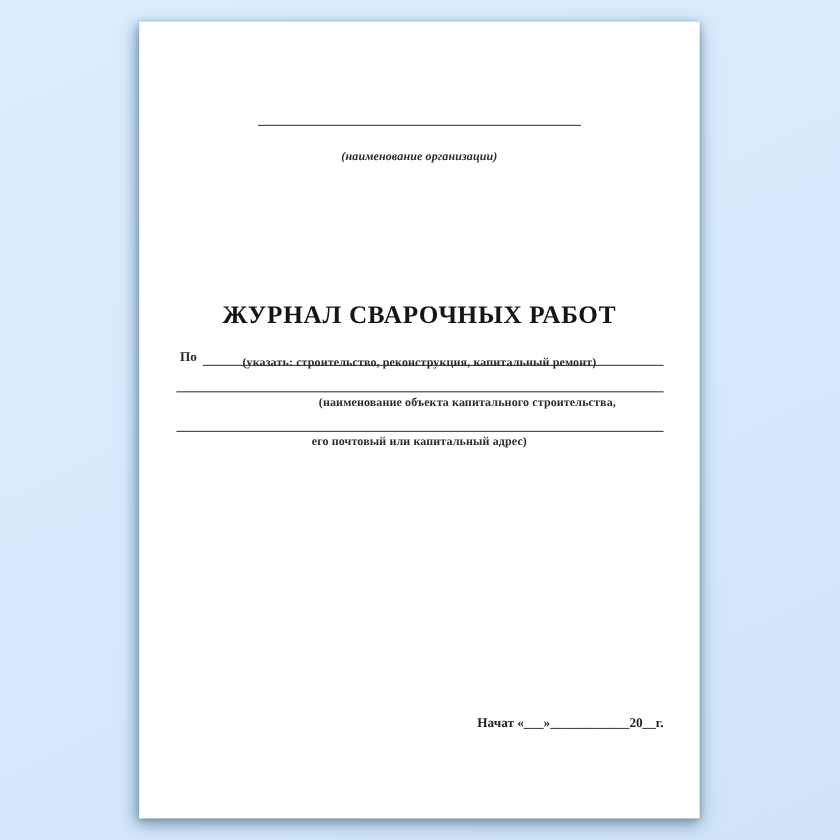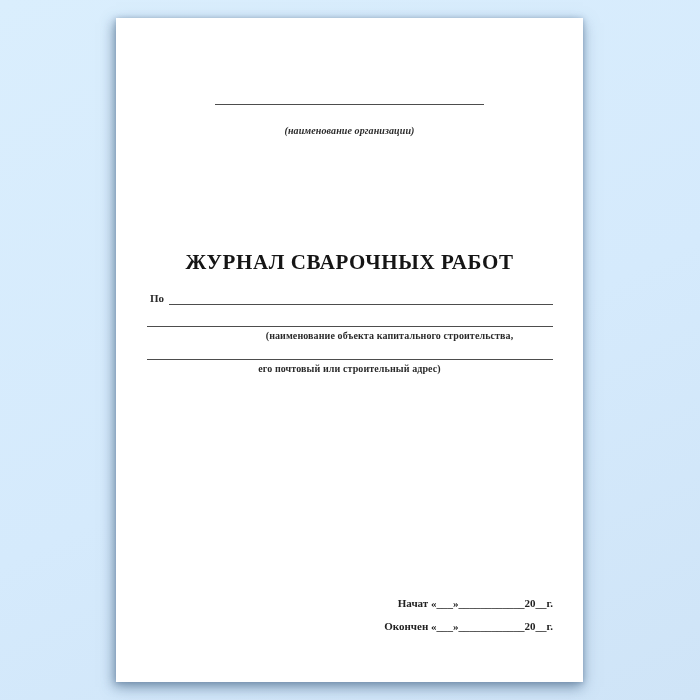--- a/index.html
+++ b/index.html
@@ -98,23 +98,23 @@
 
   <div class="abs rule-line org-line"></div>
   <div class="abs hint org-hint">(наименование организации)</div>
 
   <div class="abs doc-title">ЖУРНАЛ СВАРОЧНЫХ РАБОТ</div>
 
   <div class="abs po-row">
     <span>По</span>
     <span class="po-rule"></span>
   </div>
+  <div class="abs hint po-hint">(указать: строительство, реконструкция, капитальный ремонт)</div>
 
   <div class="abs rule-line object-line"></div>
   <div class="abs hint object-hint">(наименование объекта капитального строительства,</div>
 
   <div class="abs rule-line address-line"></div>
-  <div class="abs hint address-hint">его почтовый или строительный адрес)</div>
+  <div class="abs hint address-hint">его почтовый или капитальный адрес)</div>
 
   <div class="abs footer-row footer-started">Начат «___»____________20__г.</div>
-  <div class="abs footer-row footer-finished">Окончен «___»____________20__г.</div>
 
 </div>
 
 </body></html>

